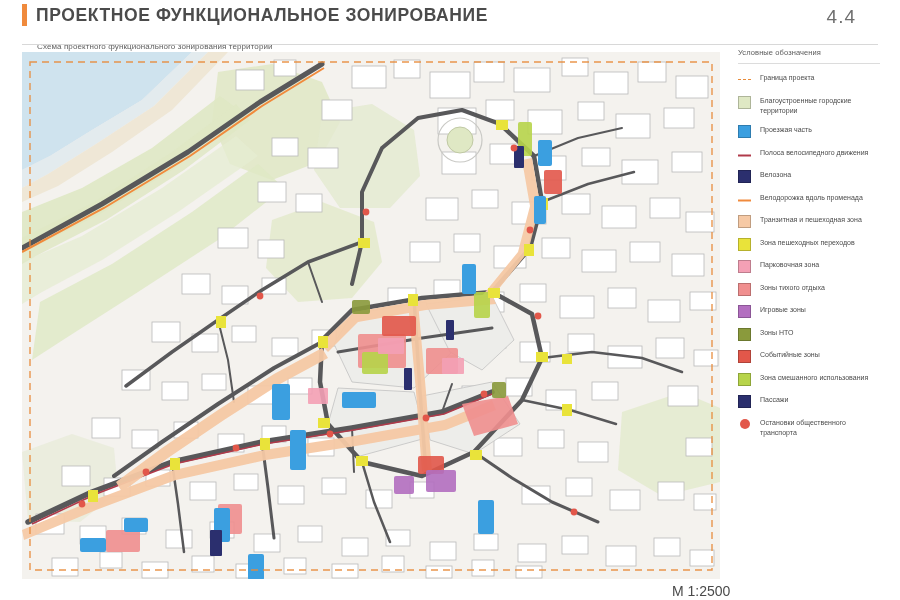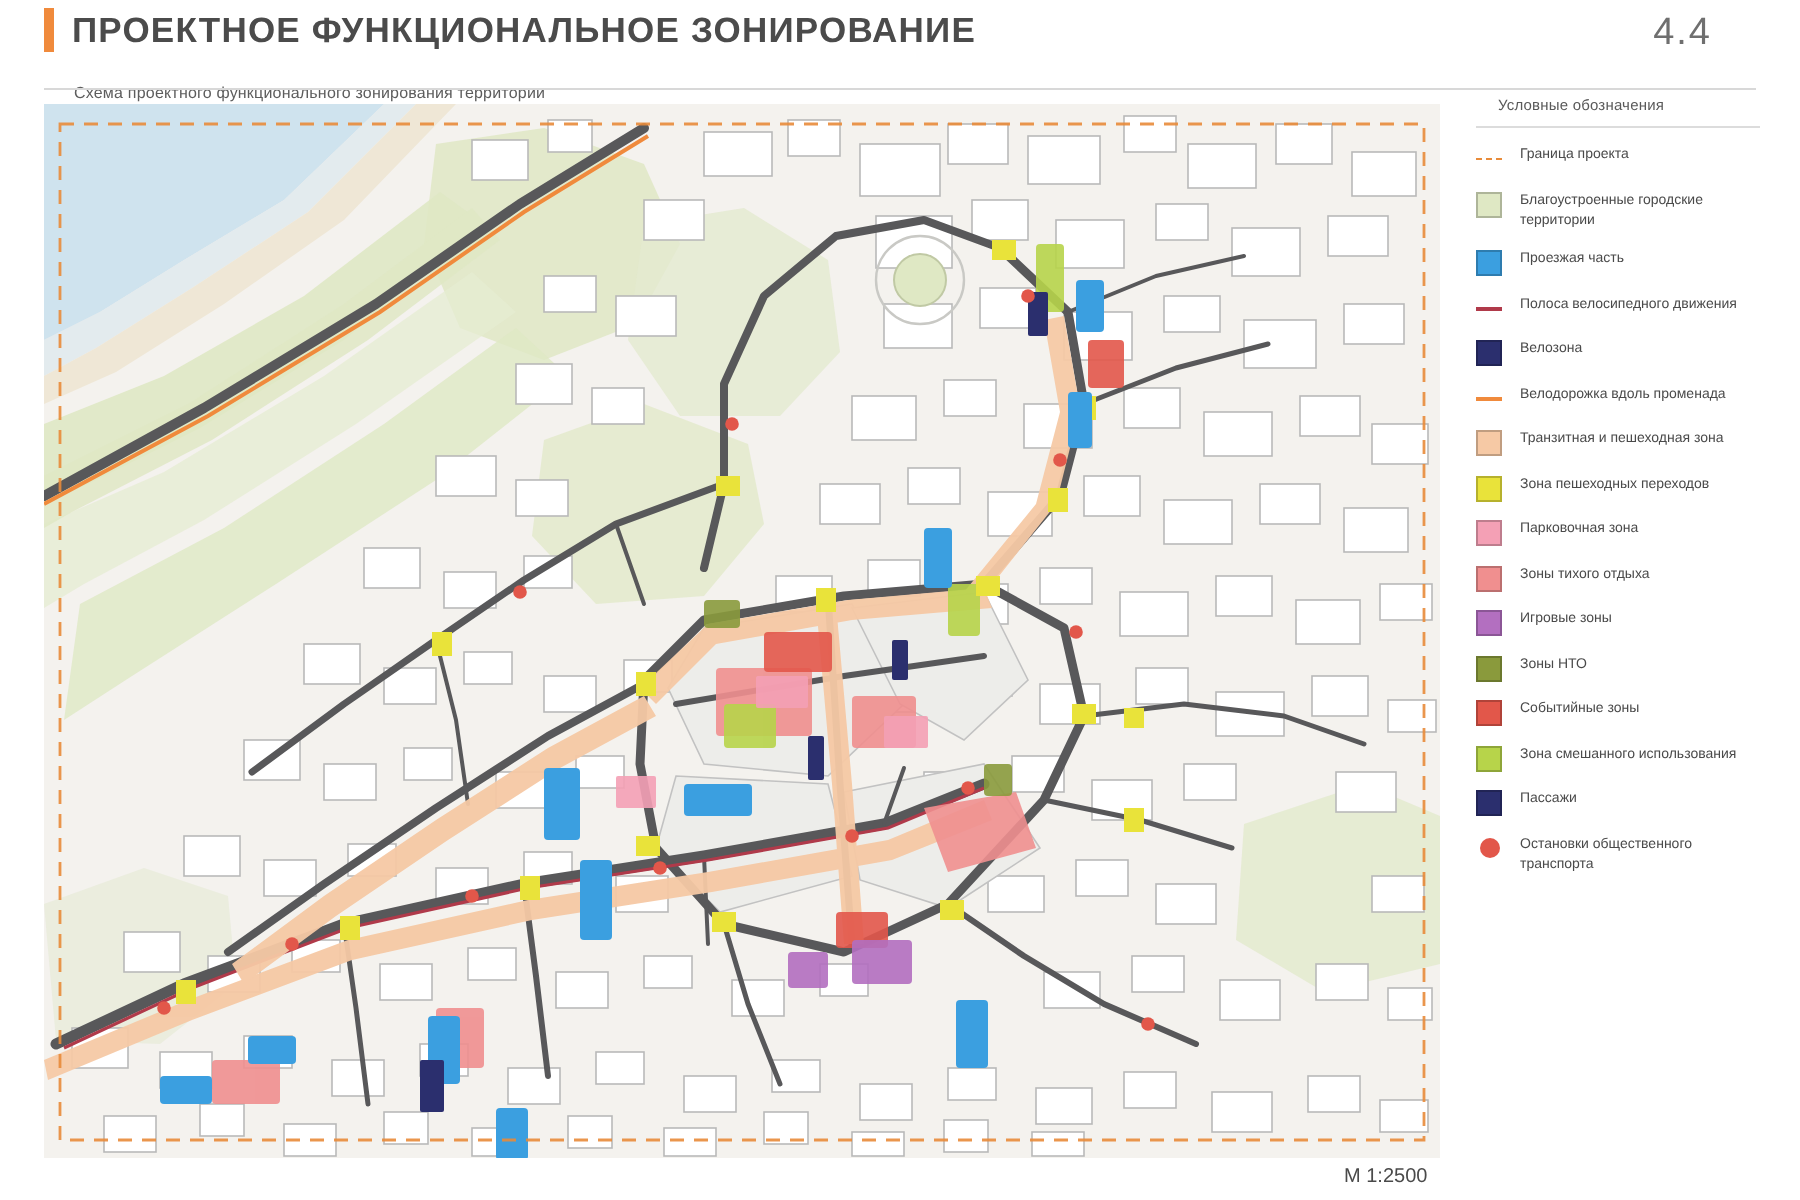--- a/index.html
+++ b/index.html
@@ -80,21 +80,20 @@
   .legend {
     position: absolute;
     left: 738px; top: 48px;
     width: 150px;
   }
   .legend-title {
     font-size: 7.5px;
     color: #5a5a5a;
     margin-bottom: 6px;
     letter-spacing: 0.1px;
-    margin-left: 11px;
   }
   .legend-rule {
     width: 142px; height: 1px;
     background: #dcdcdc;
     margin-bottom: 9px;
   }
   .legend-item {
     display: flex;
     align-items: flex-start;
     margin-bottom: 9.5px;
@@ -143,21 +142,21 @@
     font-size: 7px;
     line-height: 10px;
     color: #4a4a4a;
     max-width: 118px;
   }
 
   
   .scale-label {
     position: absolute;
     left: 672px; top: 583px;
-    font-size: 10px;
+    font-size: 14px;
     color: #4a4a4a;
   }
 </style>
 </head>
 <body>
 
 <div class="page">
 
   <div class="header">
     <div class="header-accent"></div>

